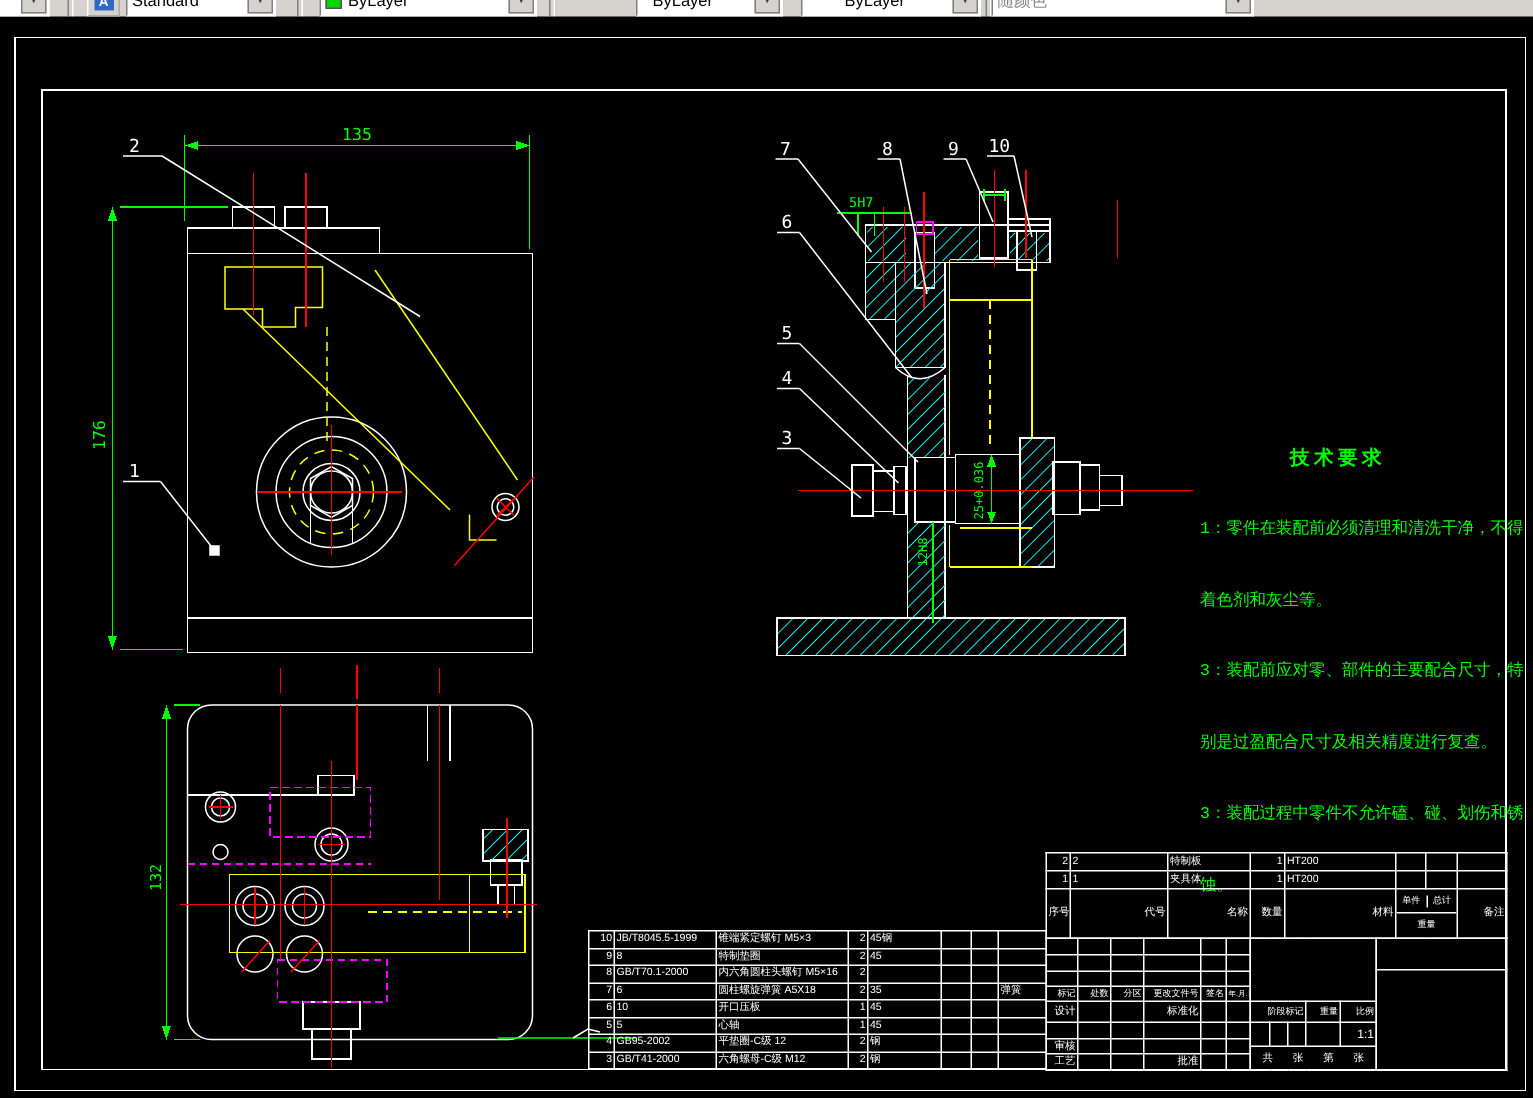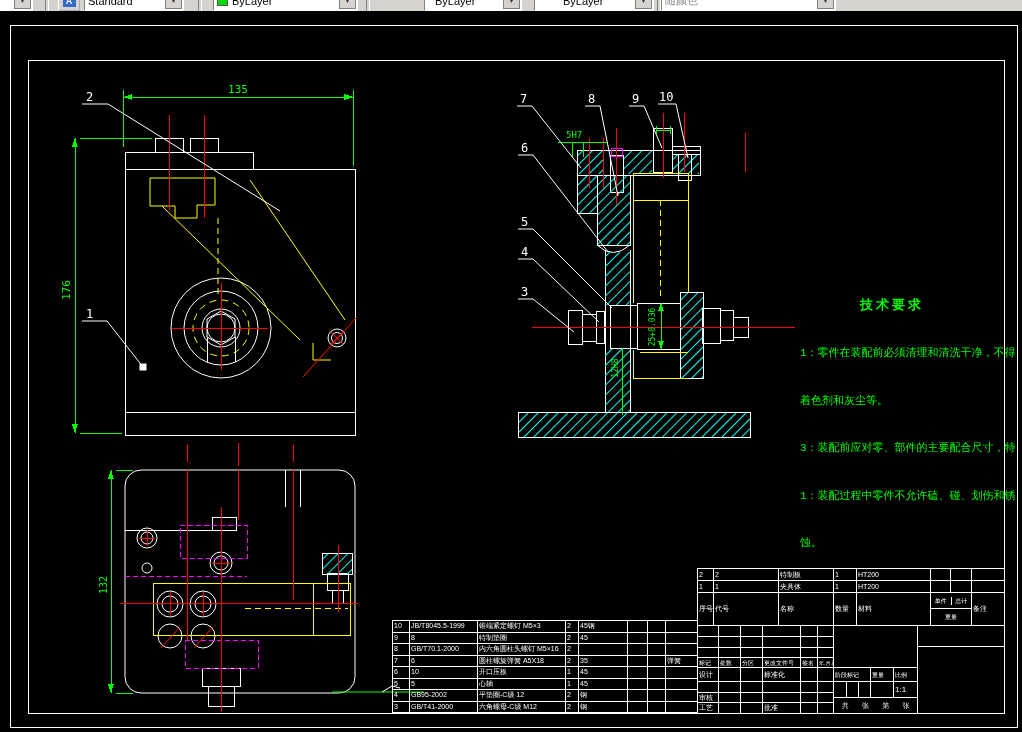--- a/index.html
+++ b/index.html
@@ -19,21 +19,21 @@
            display:flex;align-items:center;justify-content:center;padding:0;}
   .toolicon{width:13px;height:13px;background:#316ac5;color:#fff;font-size:9px;font-weight:bold;
             display:flex;align-items:center;justify-content:center;}
   
   .techreq{position:absolute;left:800px;top:296px;width:200px;color:#00ff00;z-index:3;font-family:Liberation Mono, monospace;}
   .tr-title{font-size:13px;font-weight:bold;letter-spacing:3px;margin-left:60px;margin-bottom:10px;white-space:nowrap;}
   .tr-line{font-size:11px;line-height:15.5px;white-space:nowrap;margin-top:32px;}
   
   table.cad{position:absolute;border-collapse:collapse;table-layout:fixed;color:#fff;z-index:3;background:transparent;}
   table.cad td{border:1px solid #fff;font-size:7px;line-height:8px;padding:0 1px;overflow:hidden;white-space:nowrap;}
-  table.cad td.ctr{text-align:left;}
+  table.cad td.ctr{text-align:right;}
   .wcell{padding:0 !important;}
   .wtop{display:flex;height:15px;border-bottom:1px solid #fff;align-items:center;text-align:center;}
   .wtop span{flex:1;font-size:6px;}
   .wtop span + span{border-left:1px solid #fff;}
   .wbot{height:16px;display:flex;align-items:center;justify-content:center;font-size:6px;}
   .shx{font-family:"DejaVu Sans Mono",monospace;}
   .flexrow{display:flex;justify-content:space-around;align-items:center;height:100%;font-size:7px;}
 </style>
 </head>
 <body>
@@ -299,21 +299,22 @@
       <line x1="332" y1="692" x2="424" y2="692" stroke="#00ff00"></line>
       <polyline points="382,692 392,686 400,688" stroke="#fff"></polyline>
     </g>
   </svg>
 
   <div class="techreq">
     <div class="tr-title">技术要求</div>
     <div class="tr-line">1：零件在装配前必须清理和清洗干净，不得</div>
     <div class="tr-line">着色剂和灰尘等。</div>
     <div class="tr-line">3：装配前应对零、部件的主要配合尺寸，特</div>
-    <div class="tr-line">1：装配过程中零件不允许磕、碰、划伤和锈</div>
+    <div class="tr-line">别是过盈配合尺寸及相关精度进行复查。</div>
+    <div class="tr-line">3：装配过程中零件不允许磕、碰、划伤和锈</div>
     <div class="tr-line">蚀。</div>
   </div>
 
   <table class="cad" style="left:392px;top:620px;width:305px;height:93px;">
     <colgroup>
         <col style="width:17px">
         <col style="width:68px">
         <col style="width:88px">
         <col style="width:13px">
         <col style="width:49px">

